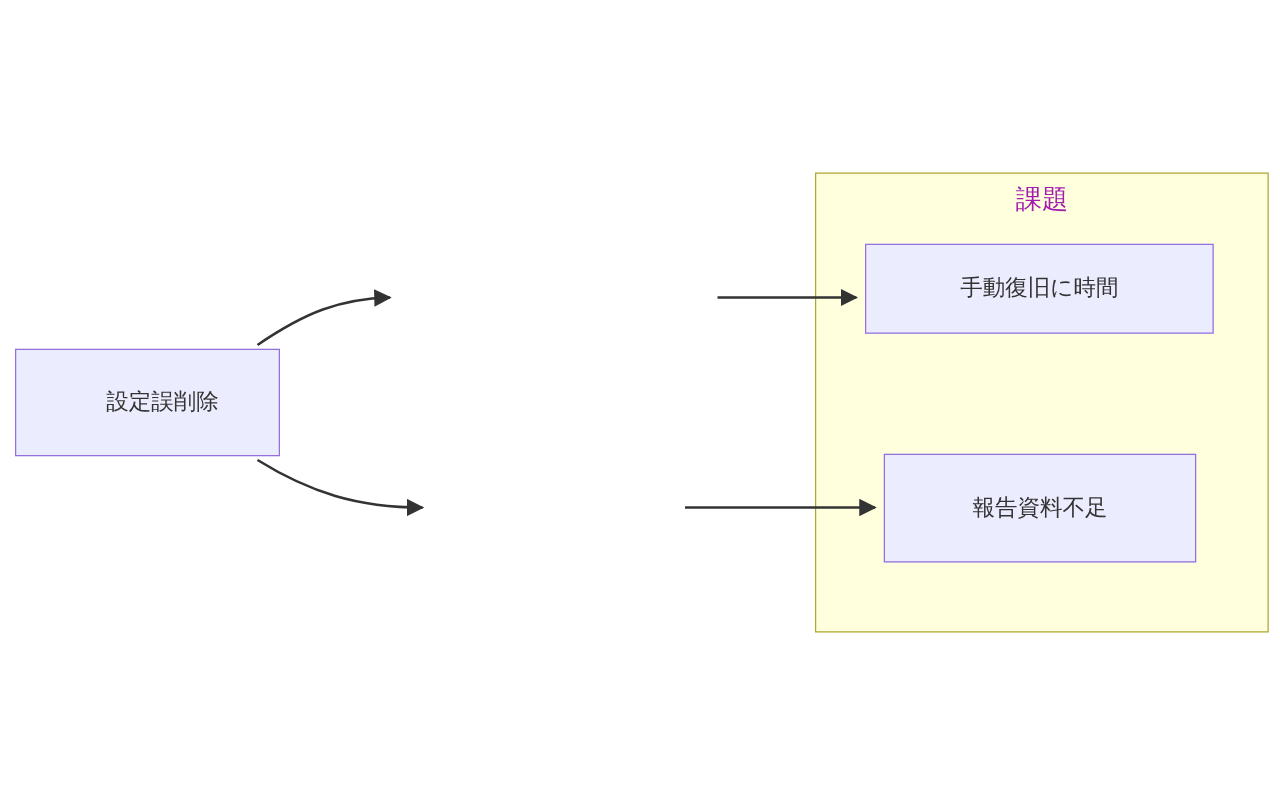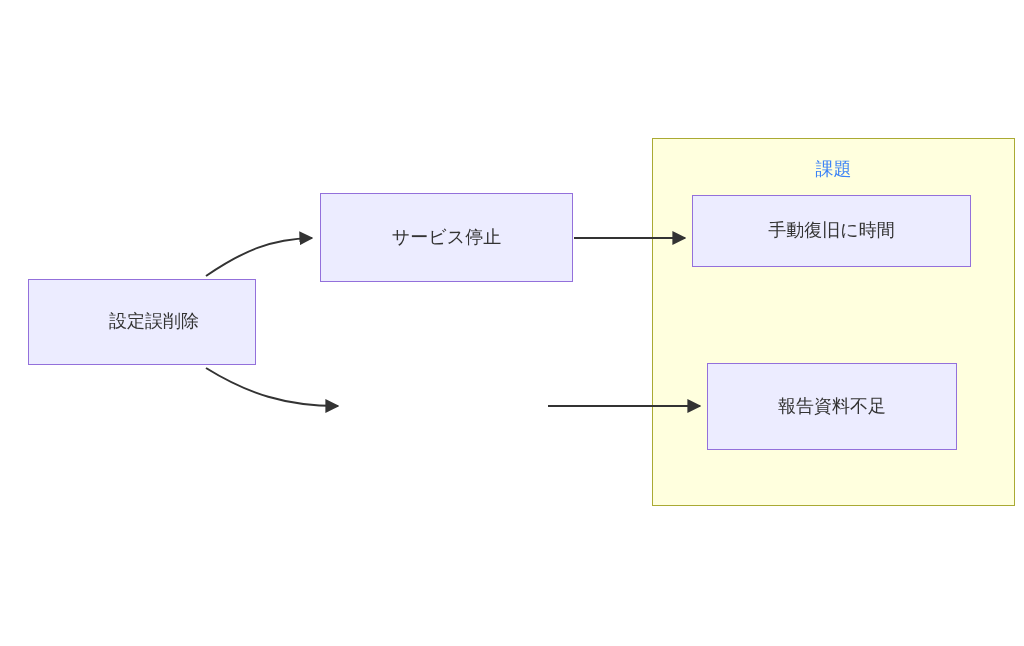--- a/index.html
+++ b/index.html
@@ -38,29 +38,29 @@
     white-space: nowrap;
   }
   .cluster {
     position: absolute;
     box-sizing: border-box;
     background: #FFFFDE;
     border: 1.5px solid #AAAA33;
   }
   .cluster-label {
     position: absolute;
-    top: 18px;
+    top: 6px;
     left: 0;
     width: 100%;
     text-align: center;
-    color: #3b82f6;
-    font-size: 18px;
+    color: #a21caf;
+    font-size: 21px;
   }
   
-  .node-root           { left: 28px;  top: 279px; width: 228px; height: 86px; padding-left: 24px; }
+  .node-root           { left: 12px;  top: 279px; width: 212px; height: 86px; padding-left: 24px; }
   .node-service-stop   { left: 320px; top: 193px; width: 253px; height: 89px; }
   .node-audit-finding  { left: 346px; top: 363px; width: 200px; height: 86px; }
   .node-manual-recovery{ left: 692px; top: 195px; width: 279px; height: 72px; }
   .node-report-shortage{ left: 707px; top: 363px; width: 250px; height: 87px; }
   .cluster-issues      { left: 652px; top: 138px; width: 363px; height: 368px; }
 </style>
 </head>
 <body>
 
 <div class="canvas">
@@ -78,23 +78,20 @@
     <path d="M 206 276 C 244 250 272 239 312 238" fill="none" stroke="#333333" stroke-width="2" marker-end="url(#arrowhead)"></path>
     <path d="M 206 368 C 248 394 286 406 338 406" fill="none" stroke="#333333" stroke-width="2" marker-end="url(#arrowhead)"></path>
     <path d="M 574 238 L 685 238" fill="none" stroke="#333333" stroke-width="2" marker-end="url(#arrowhead)"></path>
     <path d="M 548 406 L 700 406" fill="none" stroke="#333333" stroke-width="2" marker-end="url(#arrowhead)"></path>
   </svg>
 
   <div class="node node-root">
     <span>設定誤削除</span>
   </div>
 
-  <div class="node node-service-stop">
-    <span>サービス停止</span>
-  </div>
 
 
   <div class="node node-manual-recovery">
     <span>手動復旧に時間</span>
   </div>
 
   <div class="node node-report-shortage">
     <span>報告資料不足</span>
   </div>
 

